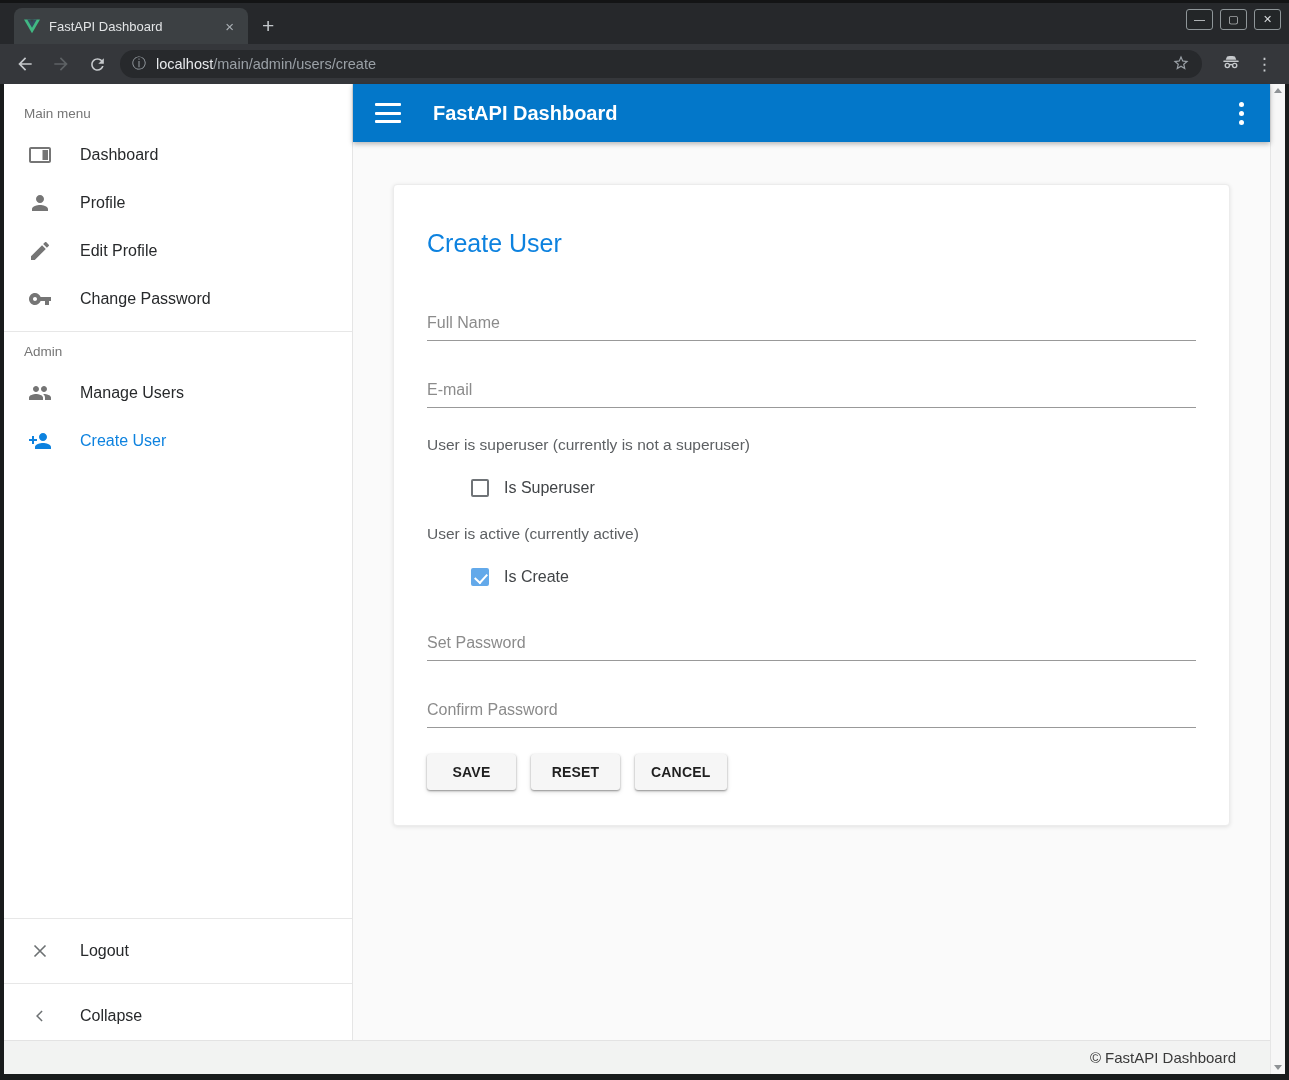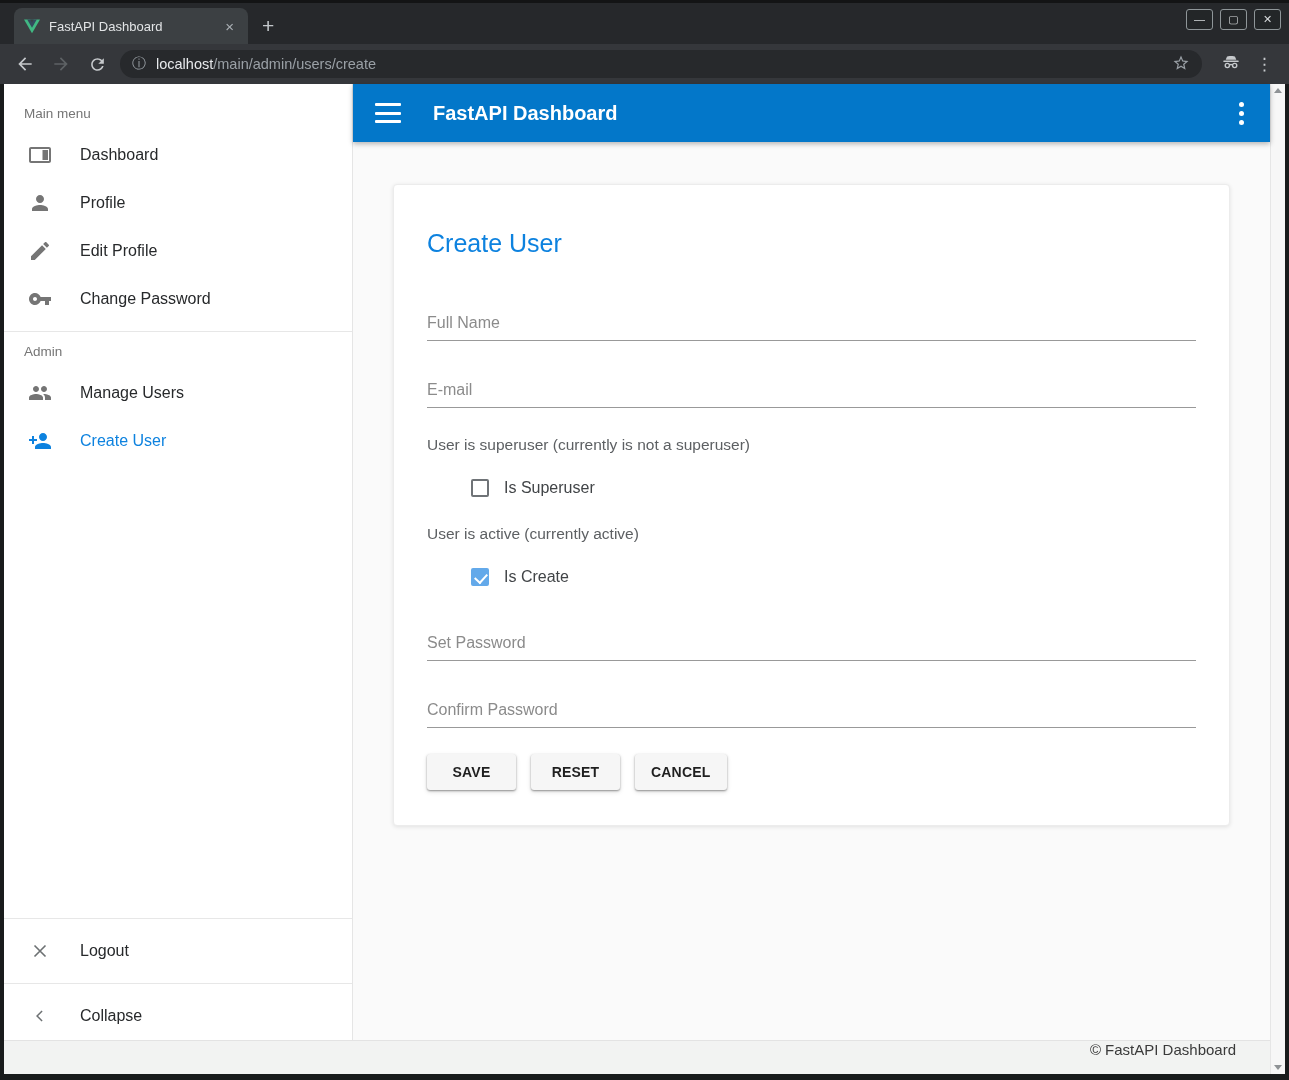--- a/index.html
+++ b/index.html
@@ -104,21 +104,21 @@
   .checkbox-label { color:#414447; font-size:16px; }
 
   .button-row { display:flex; gap:15px; margin-top:26px; }
   .btn { min-width:89px; height:36px; background:#f6f6f6; border:none;
     border-radius:3px; box-shadow:0 1px 2px rgba(0,0,0,.38), 0 2px 5px rgba(0,0,0,.12);
     font-size:14px; font-weight:bold; color:#1f1f1f; letter-spacing:.2px;
     padding:0 16px; font-family:"Liberation Sans", sans-serif; }
 
   
   .footerbar { height:34px; background:#f2f3f2; border-top:1px solid #e3e3e3;
-    margin-right:15px; display:flex; justify-content:flex-end;
+    margin-right:15px; display:flex; align-items:center; justify-content:flex-end;
     padding-right:34px; font-size:15px; color:#3a3a3a; }
 </style>
 </head>
 <body>
 
 <div class="window">
 
   <div class="tabstrip">
     <div class="tab">
       <svg class="tab-favicon" viewBox="0 0 24 21">

